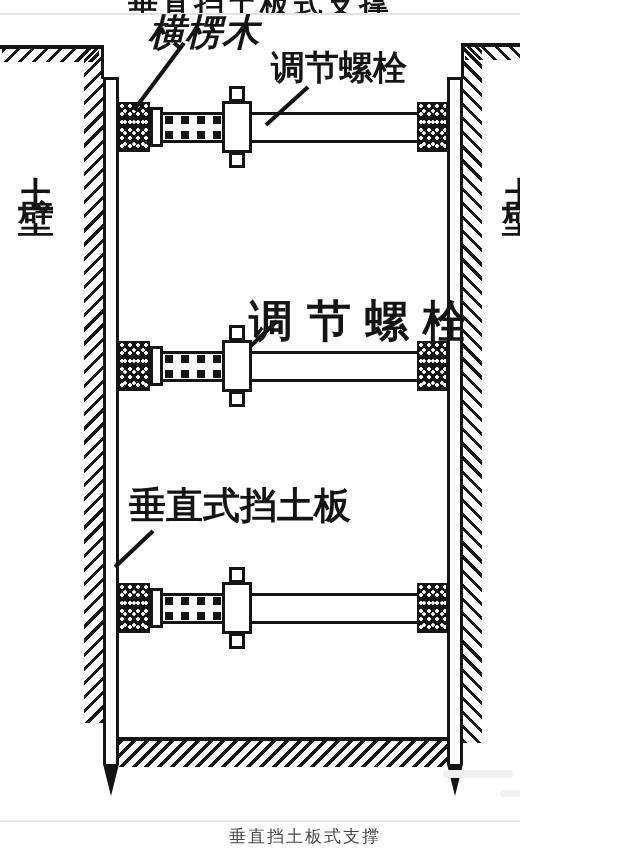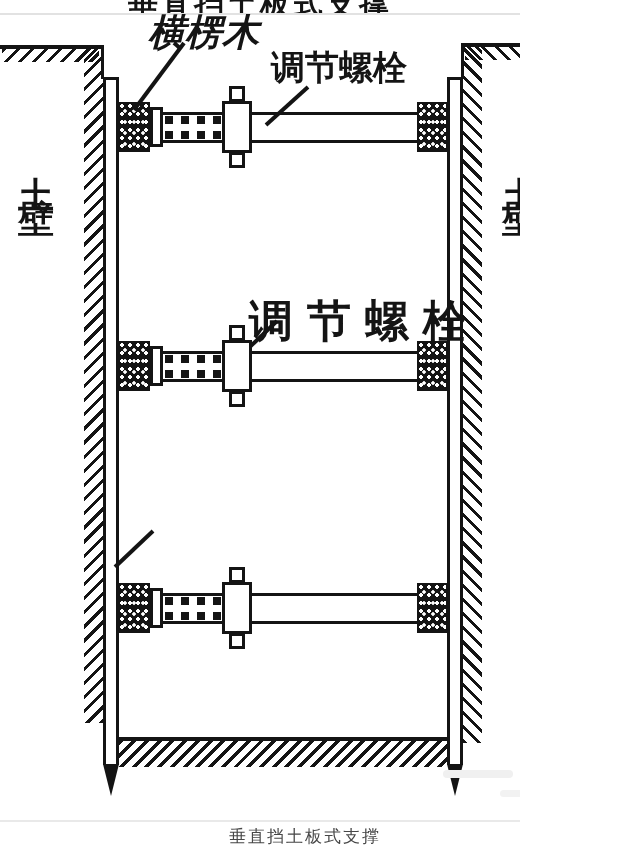--- a/index.html
+++ b/index.html
@@ -158,20 +158,21 @@
   <svg id="leaders" viewBox="0 0 623 860">
     <line x1="184" y1="43" x2="134" y2="110" stroke="#141414" stroke-width="4"></line>
     <line x1="308" y1="87" x2="266" y2="125" stroke="#141414" stroke-width="4"></line>
     <line x1="277" y1="321" x2="234" y2="362" stroke="#141414" stroke-width="4"></line>
     <line x1="153" y1="531" x2="115" y2="567" stroke="#141414" stroke-width="4"></line>
   </svg>
 
   <div class="lbl" id="label-wale">横楞木</div>
   <div class="lbl" id="label-tool">调节螺栓</div>
   <div class="lbl" id="label-bolt">调节螺栓</div>
+  <div class="lbl" id="label-vboard">垂直式挡土板</div>
   <div class="lbl soil-lbl" id="label-soil-left">土壁</div>
   <div class="lbl soil-lbl" id="label-soil-right">土壁</div>
 
   <div class="abs smudge" id="smudge-1"></div>
   <div class="abs smudge" id="smudge-2"></div>
   <div class="abs smudge" id="smudge-3"></div>
 
   <div class="abs" id="hairline-bottom"></div>
   <div class="abs" id="caption">垂直挡土板式支撑</div>
 

